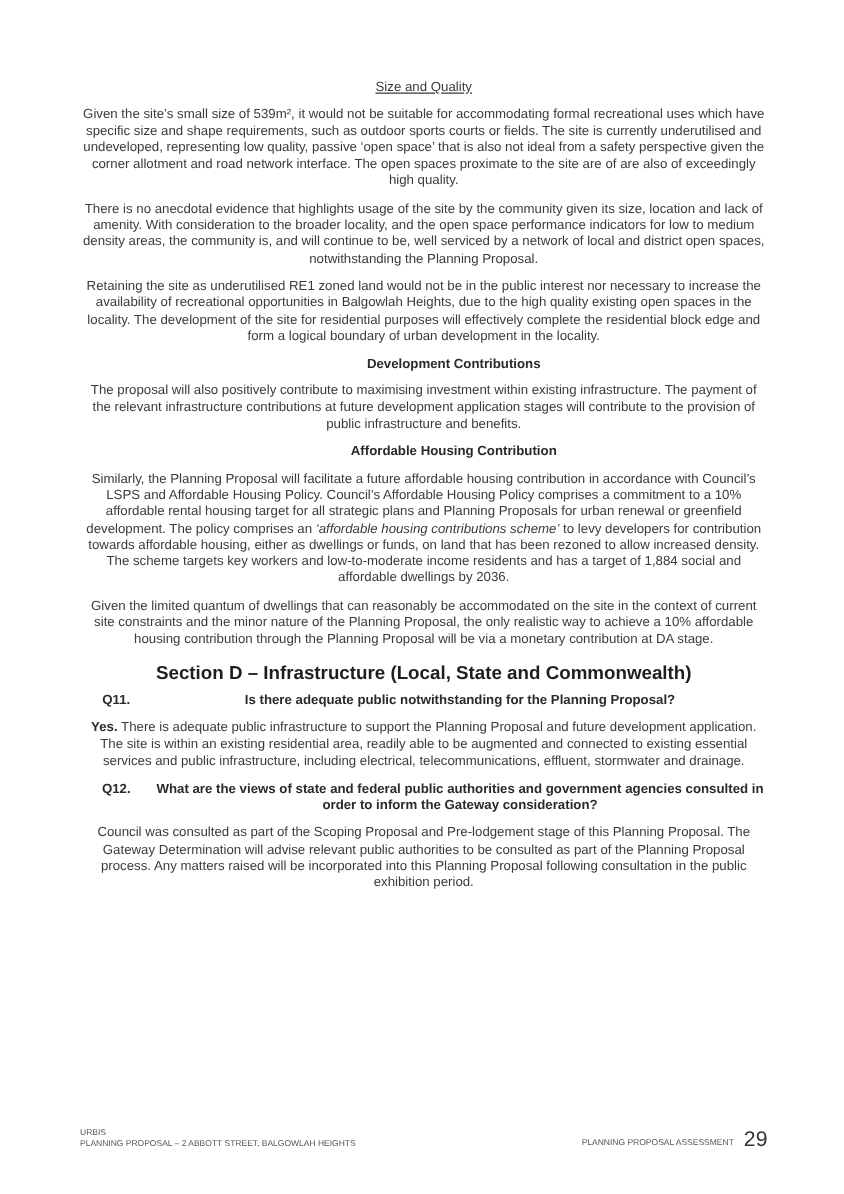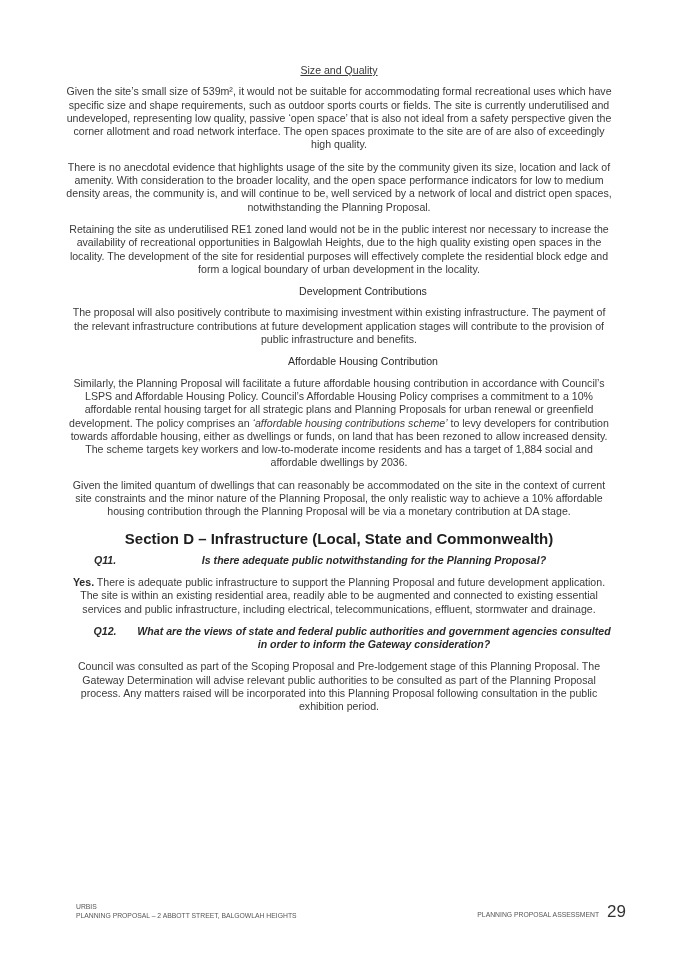--- a/index.html
+++ b/index.html
@@ -1,28 +1,28 @@
 <!DOCTYPE html>
 <html><head>
 <meta charset="utf-8">
 <style>
   html, body { margin: 0; padding: 0; background: #ffffff; }
   body { width: 675px; height: 955px; position: relative; overflow: hidden;
          font-family: "Liberation Sans", sans-serif; color: #333333; }
   .page { position: absolute; left: 64px; top: 64px; width: 550px; text-align: center; }
   p { margin: 0 0 9px 0; font-size: 10.6px; line-height: 13.3px; color: #3a3a3a; }
   .subhead-u { font-size: 10.6px; line-height: 13.3px; text-decoration: underline; margin: 0 0 8px 0; color: #3a3a3a; }
-  .subhead-b { font-size: 10.6px; line-height: 13.3px; font-weight: normal; margin: 0 0 8px 0; color: #2a2a2a; padding-left: 48px; }
+  .subhead-b { font-size: 10.6px; line-height: 13.3px; font-weight: bold; margin: 0 0 8px 0; color: #2a2a2a; padding-left: 48px; }
   .section-h { font-size: 15px; font-weight: bold; color: #1e1e1e; margin: 12px 0 8px 0; line-height: 15px; }
-  .q { display: flex; font-size: 10.6px; line-height: 13.3px; font-weight: bold; font-style: italic; color: #2a2a2a; margin: 0 0 9px 12px; }
+  .q { display: flex; font-size: 10.6px; line-height: 13.3px; font-weight: bold; color: #2a2a2a; margin: 0 0 9px 0; }
   .q .qnum { width: 58px; flex-shrink: 0; }
   .q .qtext { flex: 1; }
   em { font-style: italic; }
   b { color: #2a2a2a; }
-  .footer { position: absolute; left: 76px; top: 902px; width: 550px; font-size: 6.8px; color: #555555; }
+  .footer { position: absolute; left: 64px; top: 902px; width: 550px; font-size: 6.8px; color: #555555; }
   .footer .org { line-height: 9px; }
   .footer .doc { line-height: 9px; }
   .footer .right { position: absolute; right: 0; top: 1px; display: flex; align-items: flex-end; }
   .footer .right .sec { font-size: 6.8px; margin-right: 8px; margin-bottom: 2px; }
   .footer .right .pg { font-size: 17px; color: #333; line-height: 17px; }
 </style>
 </head>
 <body>
 
 <div class="page">

